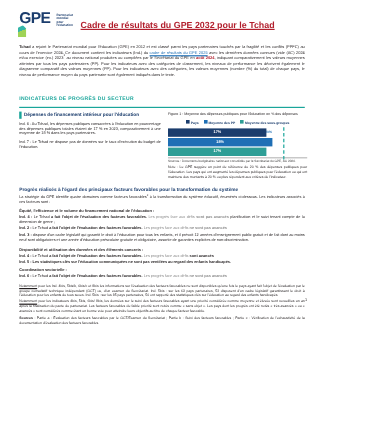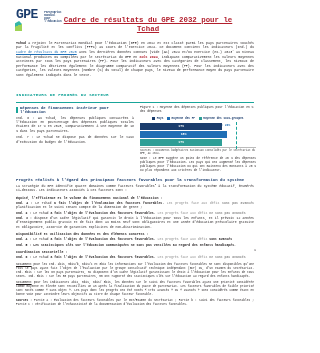--- a/index.html
+++ b/index.html
@@ -9,21 +9,20 @@
     font-family:"Liberation Sans", sans-serif;
     color:#231f20;
     overflow:hidden;
     position:relative;
   }
   .page{
     position:relative;
     width:270px;height:257px;
     padding:0;
     box-sizing:border-box;
-    font-family:Liberation Mono, monospace;
   }
 
   
   .header{
     display:flex;
     align-items:flex-start;
     padding:9px 14px 0 16px;
   }
   .logo{
     width:46px;

